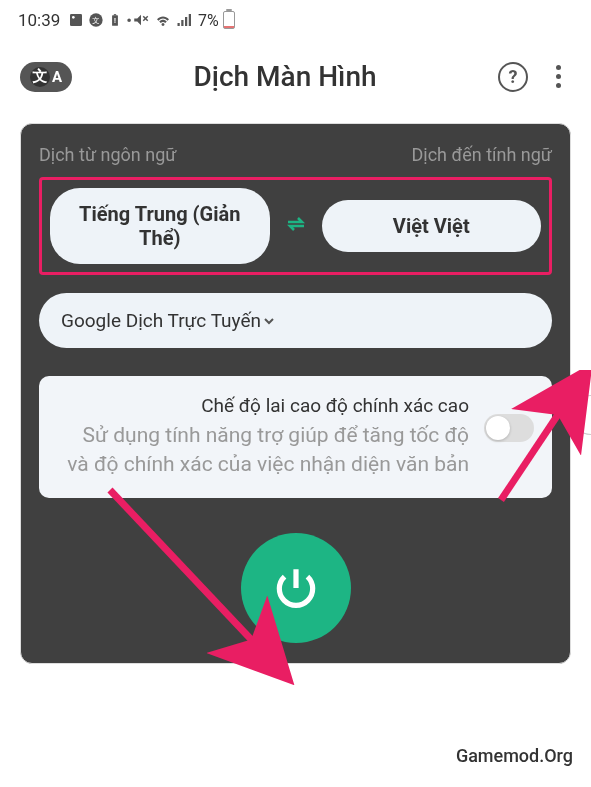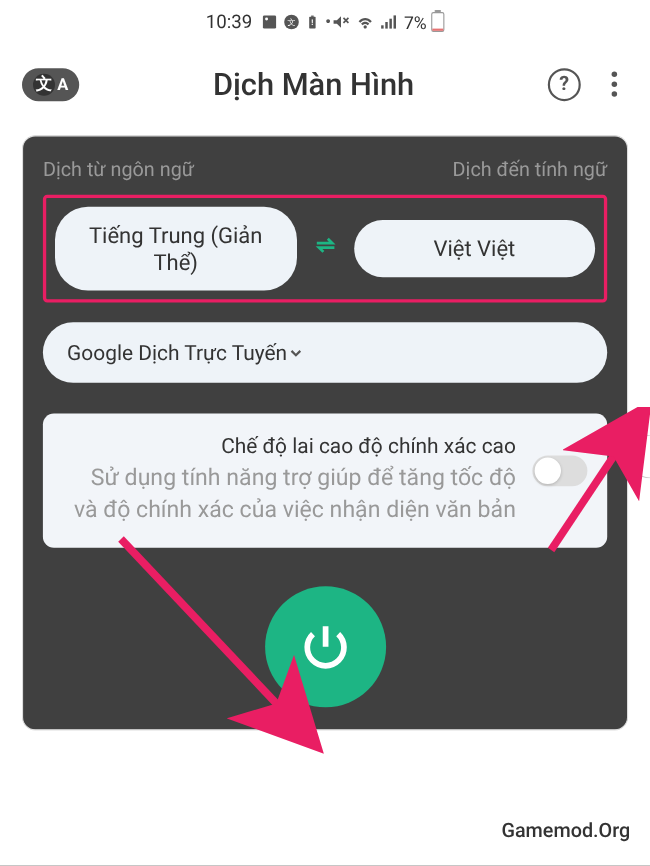--- a/index.html
+++ b/index.html
@@ -10,21 +10,21 @@
     }
     body {
       width: 591px;
       height: 787px;
       background: #ffffff;
       position: relative;
       overflow: hidden;
     }
     .status-bar {
       display: flex;
-      justify-content: center;
+      justify-content: flex-start;
       align-items: center;
       padding: 10px 18px;
       font-size: 17px;
       color: #333;
     }
     .status-left {
       display: flex;
       align-items: center;
       gap: 8px;
     }
@@ -118,21 +118,21 @@
       padding: 8px;
       margin-bottom: 18px;
     }
     .lang-pill {
       flex: 1;
       background: #eef3f8;
       border-radius: 30px;
       padding: 14px 10px;
       text-align: center;
       font-size: 20px;
-      font-weight: 400;
+      font-weight: 700;
       color: #333;
     }
     .swap-icon {
       color: #1db584;
       font-size: 22px;
       padding: 0 4px;
     }
     .provider-row {
       display: flex;
       align-items: center;

